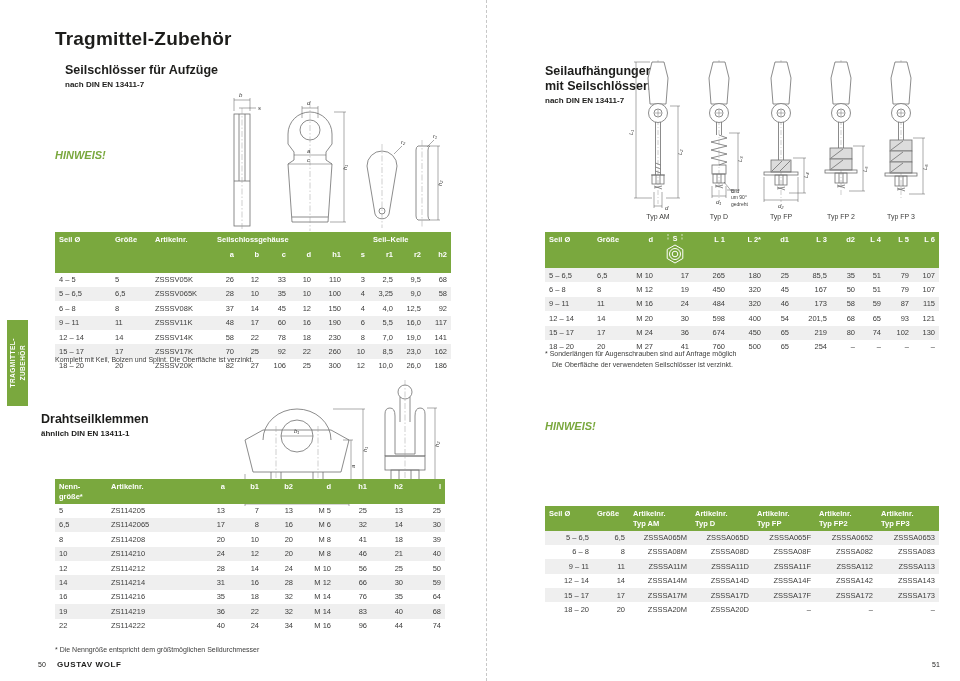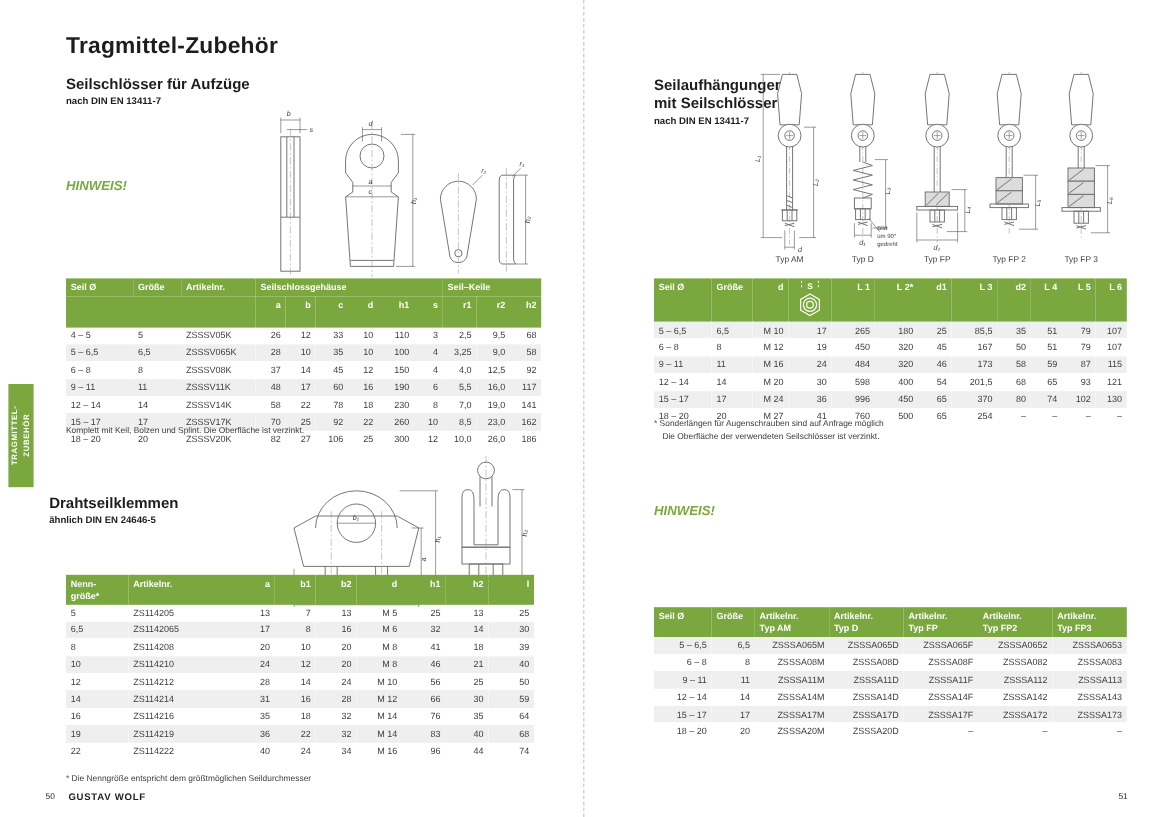--- a/index.html
+++ b/index.html
@@ -56,21 +56,21 @@
 
   <div class="fold"></div>
 
   <div class="abs side-tab">
     <span>TRAGMITTEL-
 ZUBEHÖR</span>
   </div>
 
   <div class="abs main-title">Tragmittel-Zubehör</div>
 
-  <div class="abs" style="left:55px;top:63px">
+  <div class="abs" style="left:65px;top:63px">
     <div class="sec-h">Seilschlösser für Aufzüge</div>
     <div class="sec-sub">nach DIN EN 13411-7</div>
   </div>
 
   <div class="abs hinweis" style="left:55px;top:147px">
     <span class="lab">HINWEIS!</span>
   </div>
 
   <div class="abs" style="left:222px;top:84px;width:222px;height:148px">
     <svg width="222" height="148" viewBox="0 0 222 148">
@@ -258,21 +258,21 @@
           <td>10,0</td>
           <td>26,0</td>
           <td>186</td>
         </tr>
       </tbody>
   </table>
   <div class="abs tnote" style="left:55px;top:356px">Komplett mit Keil, Bolzen und Splint. Die Oberfläche ist verzinkt.</div>
 
   <div class="abs" style="left:41px;top:412px">
     <div class="sec-h">Drahtseilklemmen</div>
-    <div class="sec-sub">ähnlich DIN EN 24646-5</div>
+    <div class="sec-sub">ähnlich DIN EN 13411-1</div>
   </div>
 
   <div class="abs" style="left:233px;top:378px;width:212px;height:128px">
     <svg width="212" height="128" viewBox="0 0 212 128">
       <g stroke="#6f6f6f" stroke-width="0.8" fill="none">
         <path d="M30,62 A34,31 0 0 1 98,62"></path>
         <circle cx="64" cy="58" r="16"></circle>
         <path d="M12,62 L30,52 L98,52 L116,62 L108,94 L20,94 Z"></path>
         <line x1="38" y1="94" x2="38" y2="102"></line>
           <line x1="48" y1="94" x2="48" y2="102"></line>
@@ -727,24 +727,24 @@
           <td>68</td>
           <td>65</td>
           <td>93</td>
           <td>121</td>
         </tr>
         <tr>
           <td>15 – 17</td>
           <td>17</td>
           <td>M 24</td>
           <td>36</td>
-          <td>996</td>
+          <td>674</td>
           <td>450</td>
           <td>65</td>
-          <td>370</td>
+          <td>219</td>
           <td>80</td>
           <td>74</td>
           <td>102</td>
           <td>130</td>
         </tr>
         <tr>
           <td>18 – 20</td>
           <td>20</td>
           <td>M 27</td>
           <td>41</td>

